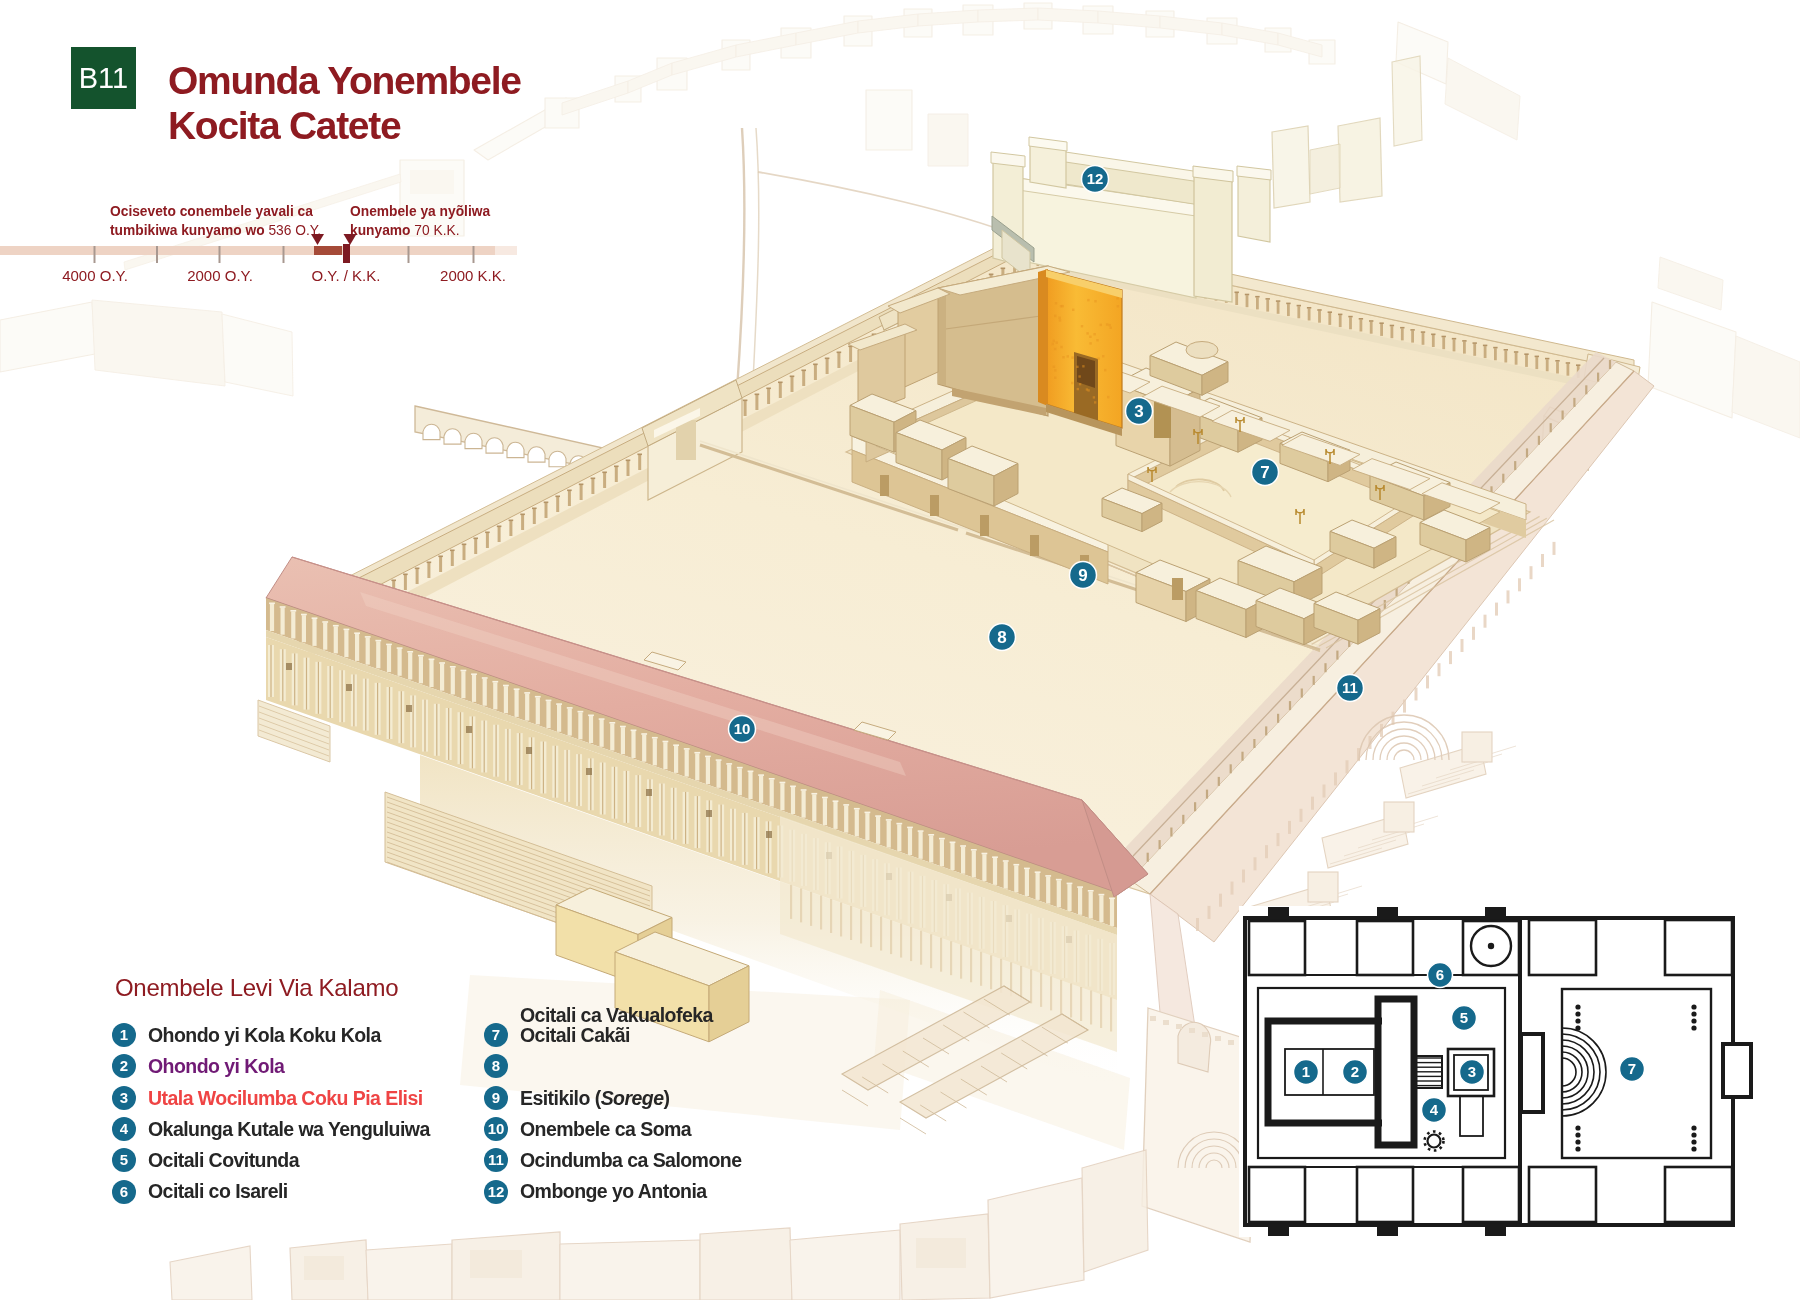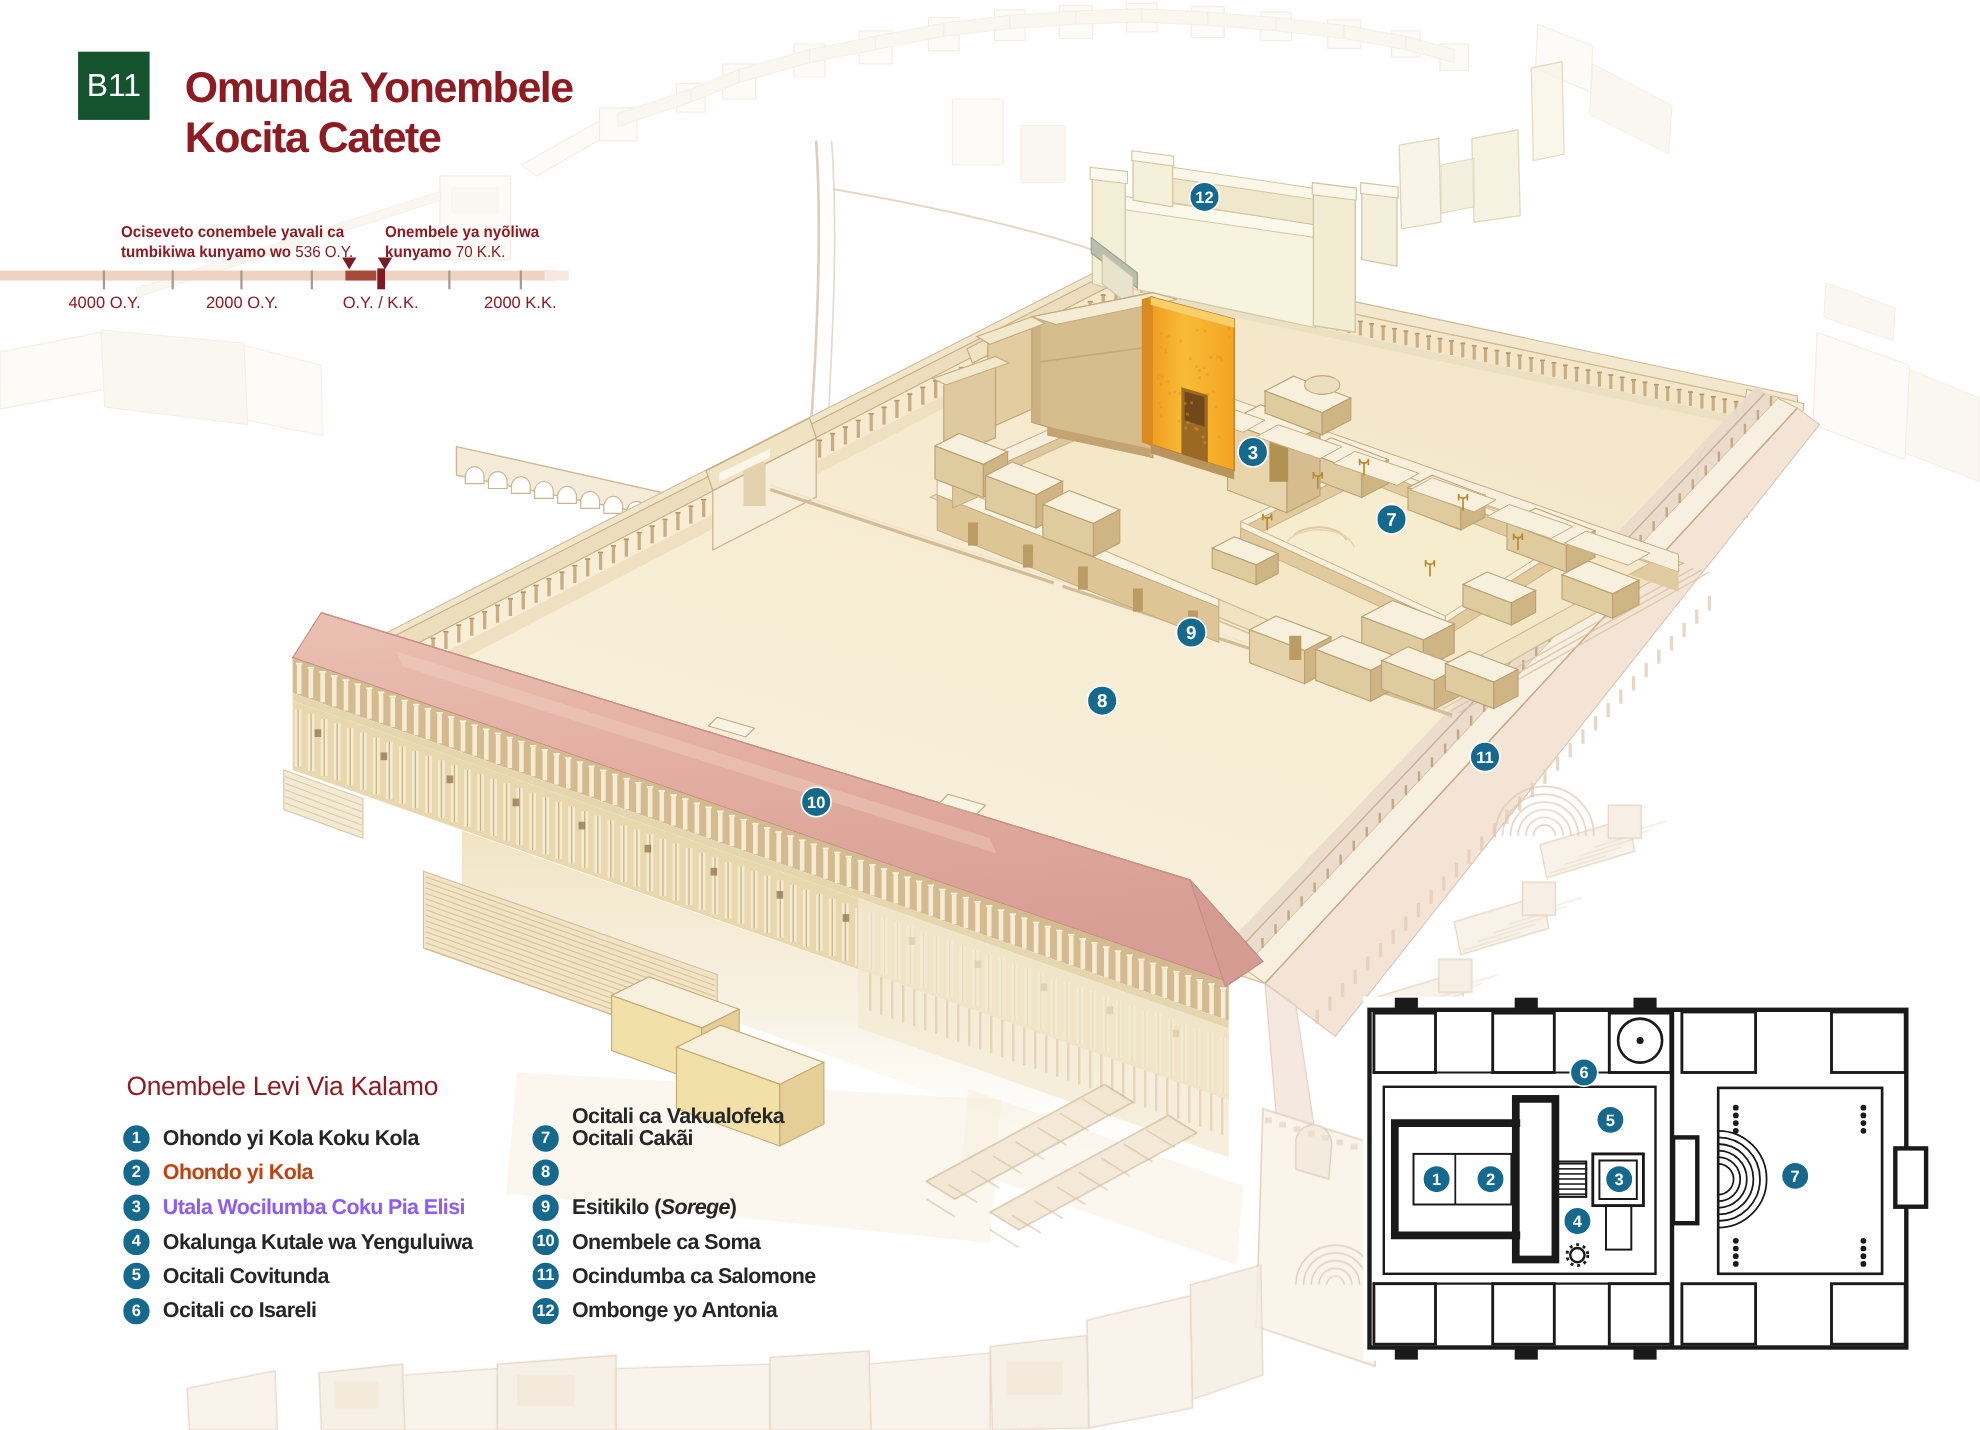--- a/index.html
+++ b/index.html
@@ -1222,23 +1222,23 @@
 </svg>
 <div class="abs dr" style="left:55px;top:267px;width:80px;text-align:center;font-size:15px;">4000 O.Y.</div>
 <div class="abs dr" style="left:180px;top:267px;width:80px;text-align:center;font-size:15px;">2000 O.Y.</div>
 <div class="abs dr" style="left:306px;top:267px;width:80px;text-align:center;font-size:15px;">O.Y. / K.K.</div>
 <div class="abs dr" style="left:433px;top:267px;width:80px;text-align:center;font-size:15px;">2000 K.K.</div>
 
 <div class="abs dr" style="left:115px;top:974px;font-size:24px;font-weight:normal;letter-spacing:-0.3px;">Onembele Levi Via Kalamo</div>
 <div class="abs" style="left:112px;top:1023px;width:24px;height:24px;border-radius:50%;background:#15698c;color:#fff;font-size:15px;font-weight:bold;text-align:center;line-height:24px;">1</div>
 <div class="abs" style="left:148px;top:1024px;font-size:19.5px;font-weight:bold;color:#262626;letter-spacing:-0.55px;">Ohondo yi Kola Koku Kola</div>
 <div class="abs" style="left:112px;top:1054px;width:24px;height:24px;border-radius:50%;background:#15698c;color:#fff;font-size:15px;font-weight:bold;text-align:center;line-height:24px;">2</div>
-<div class="abs" style="left:148px;top:1055px;font-size:19.5px;font-weight:bold;color:#c2410c;letter-spacing:-0.55px;">Ohondo yi Kola</div>
+<div class="abs" style="left:148px;top:1055px;font-size:19.5px;font-weight:bold;color:#701a75;letter-spacing:-0.55px;">Ohondo yi Kola</div>
 <div class="abs" style="left:112px;top:1086px;width:24px;height:24px;border-radius:50%;background:#15698c;color:#fff;font-size:15px;font-weight:bold;text-align:center;line-height:24px;">3</div>
-<div class="abs" style="left:148px;top:1087px;font-size:19.5px;font-weight:bold;color:#8b5cf6;letter-spacing:-0.55px;">Utala Wocilumba Coku Pia Elisi</div>
+<div class="abs" style="left:148px;top:1087px;font-size:19.5px;font-weight:bold;color:#ef4444;letter-spacing:-0.55px;">Utala Wocilumba Coku Pia Elisi</div>
 <div class="abs" style="left:112px;top:1117px;width:24px;height:24px;border-radius:50%;background:#15698c;color:#fff;font-size:15px;font-weight:bold;text-align:center;line-height:24px;">4</div>
 <div class="abs" style="left:148px;top:1118px;font-size:19.5px;font-weight:bold;color:#262626;letter-spacing:-0.55px;">Okalunga Kutale wa Yenguluiwa</div>
 <div class="abs" style="left:112px;top:1148px;width:24px;height:24px;border-radius:50%;background:#15698c;color:#fff;font-size:15px;font-weight:bold;text-align:center;line-height:24px;">5</div>
 <div class="abs" style="left:148px;top:1149px;font-size:19.5px;font-weight:bold;color:#262626;letter-spacing:-0.55px;">Ocitali Covitunda</div>
 <div class="abs" style="left:112px;top:1180px;width:24px;height:24px;border-radius:50%;background:#15698c;color:#fff;font-size:15px;font-weight:bold;text-align:center;line-height:24px;">6</div>
 <div class="abs" style="left:148px;top:1180px;font-size:19.5px;font-weight:bold;color:#262626;letter-spacing:-0.55px;">Ocitali co Isareli</div>
 <div class="abs" style="left:484px;top:1023px;width:24px;height:24px;border-radius:50%;background:#15698c;color:#fff;font-size:15px;font-weight:bold;text-align:center;line-height:24px;">7</div>
 <div class="abs" style="left:520px;top:1024px;font-size:19.5px;font-weight:bold;color:#262626;letter-spacing:-0.55px;">Ocitali Cakãi</div>
 <div class="abs" style="left:484px;top:1054px;width:24px;height:24px;border-radius:50%;background:#15698c;color:#fff;font-size:15px;font-weight:bold;text-align:center;line-height:24px;">8</div>
 <div class="abs" style="left:520px;top:1004px;font-size:19.5px;font-weight:bold;color:#262626;letter-spacing:-0.55px;">Ocitali ca Vakualofeka</div>

